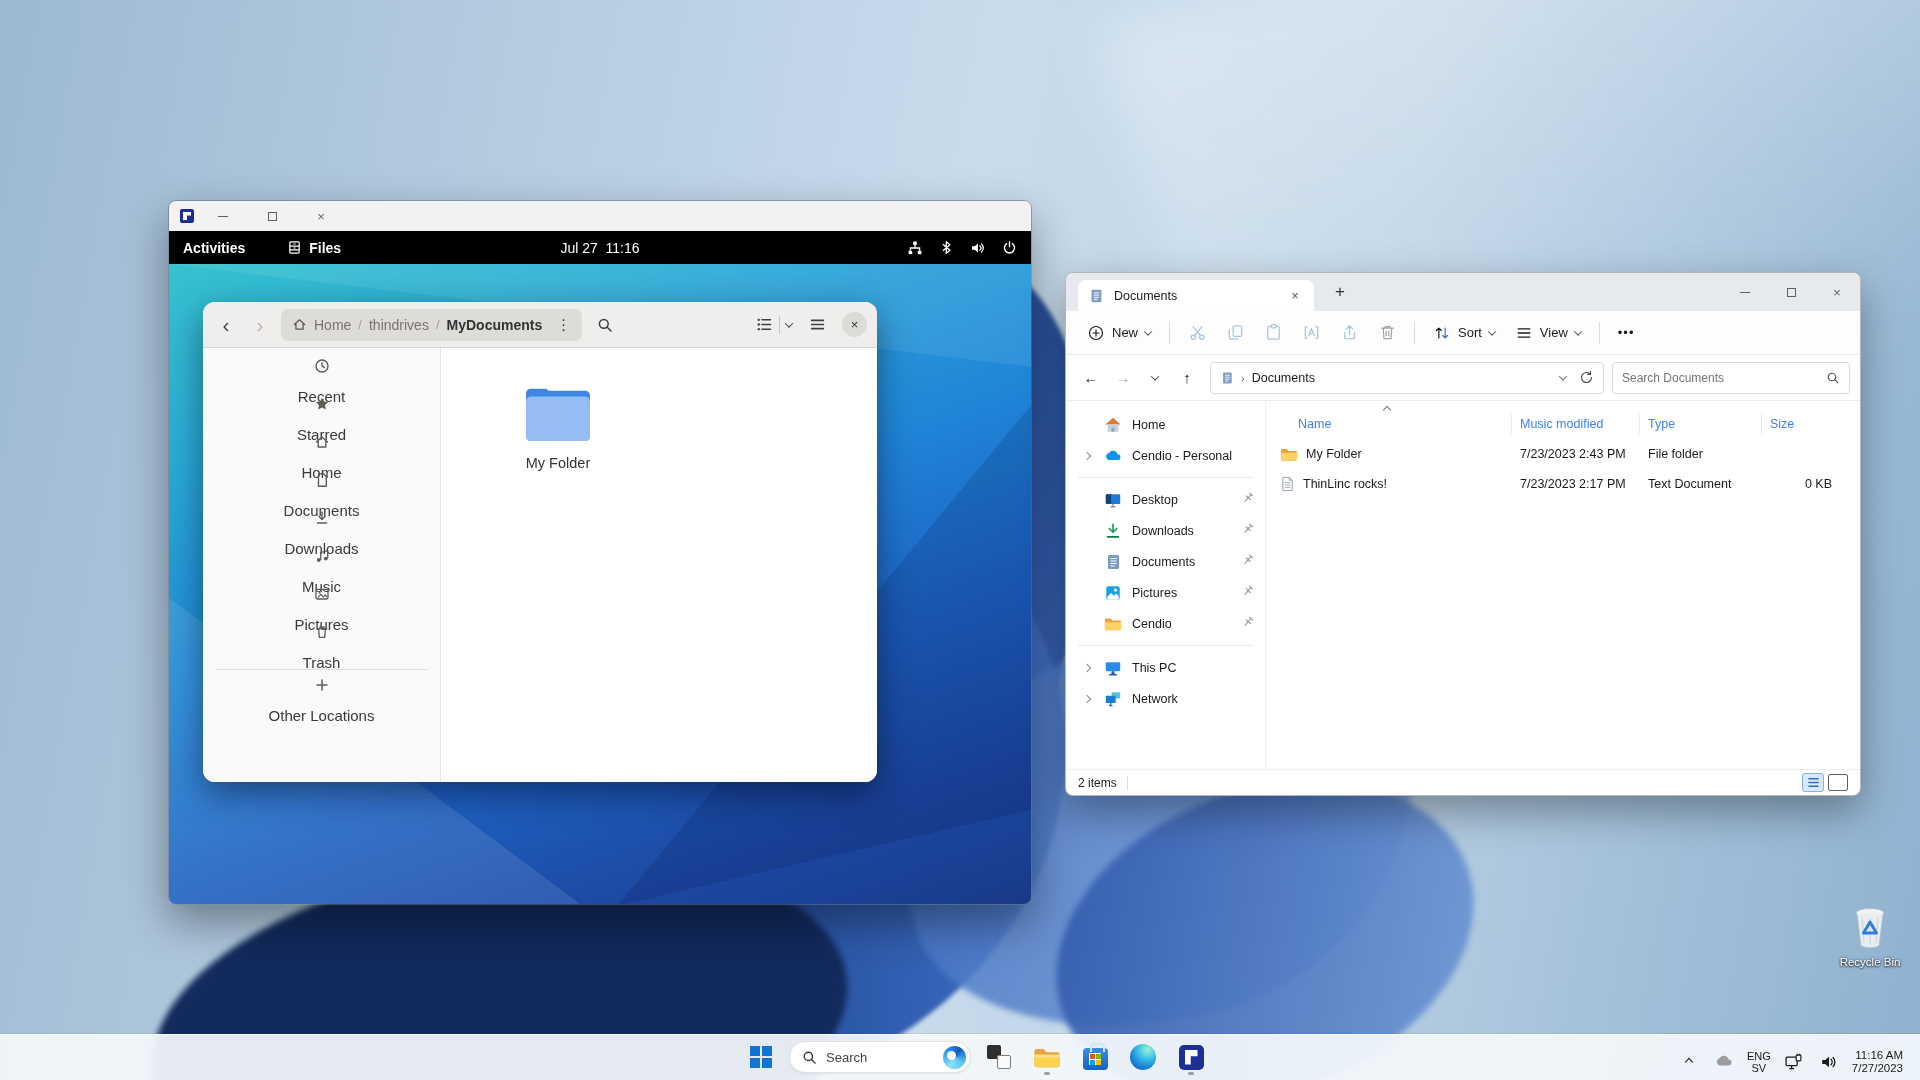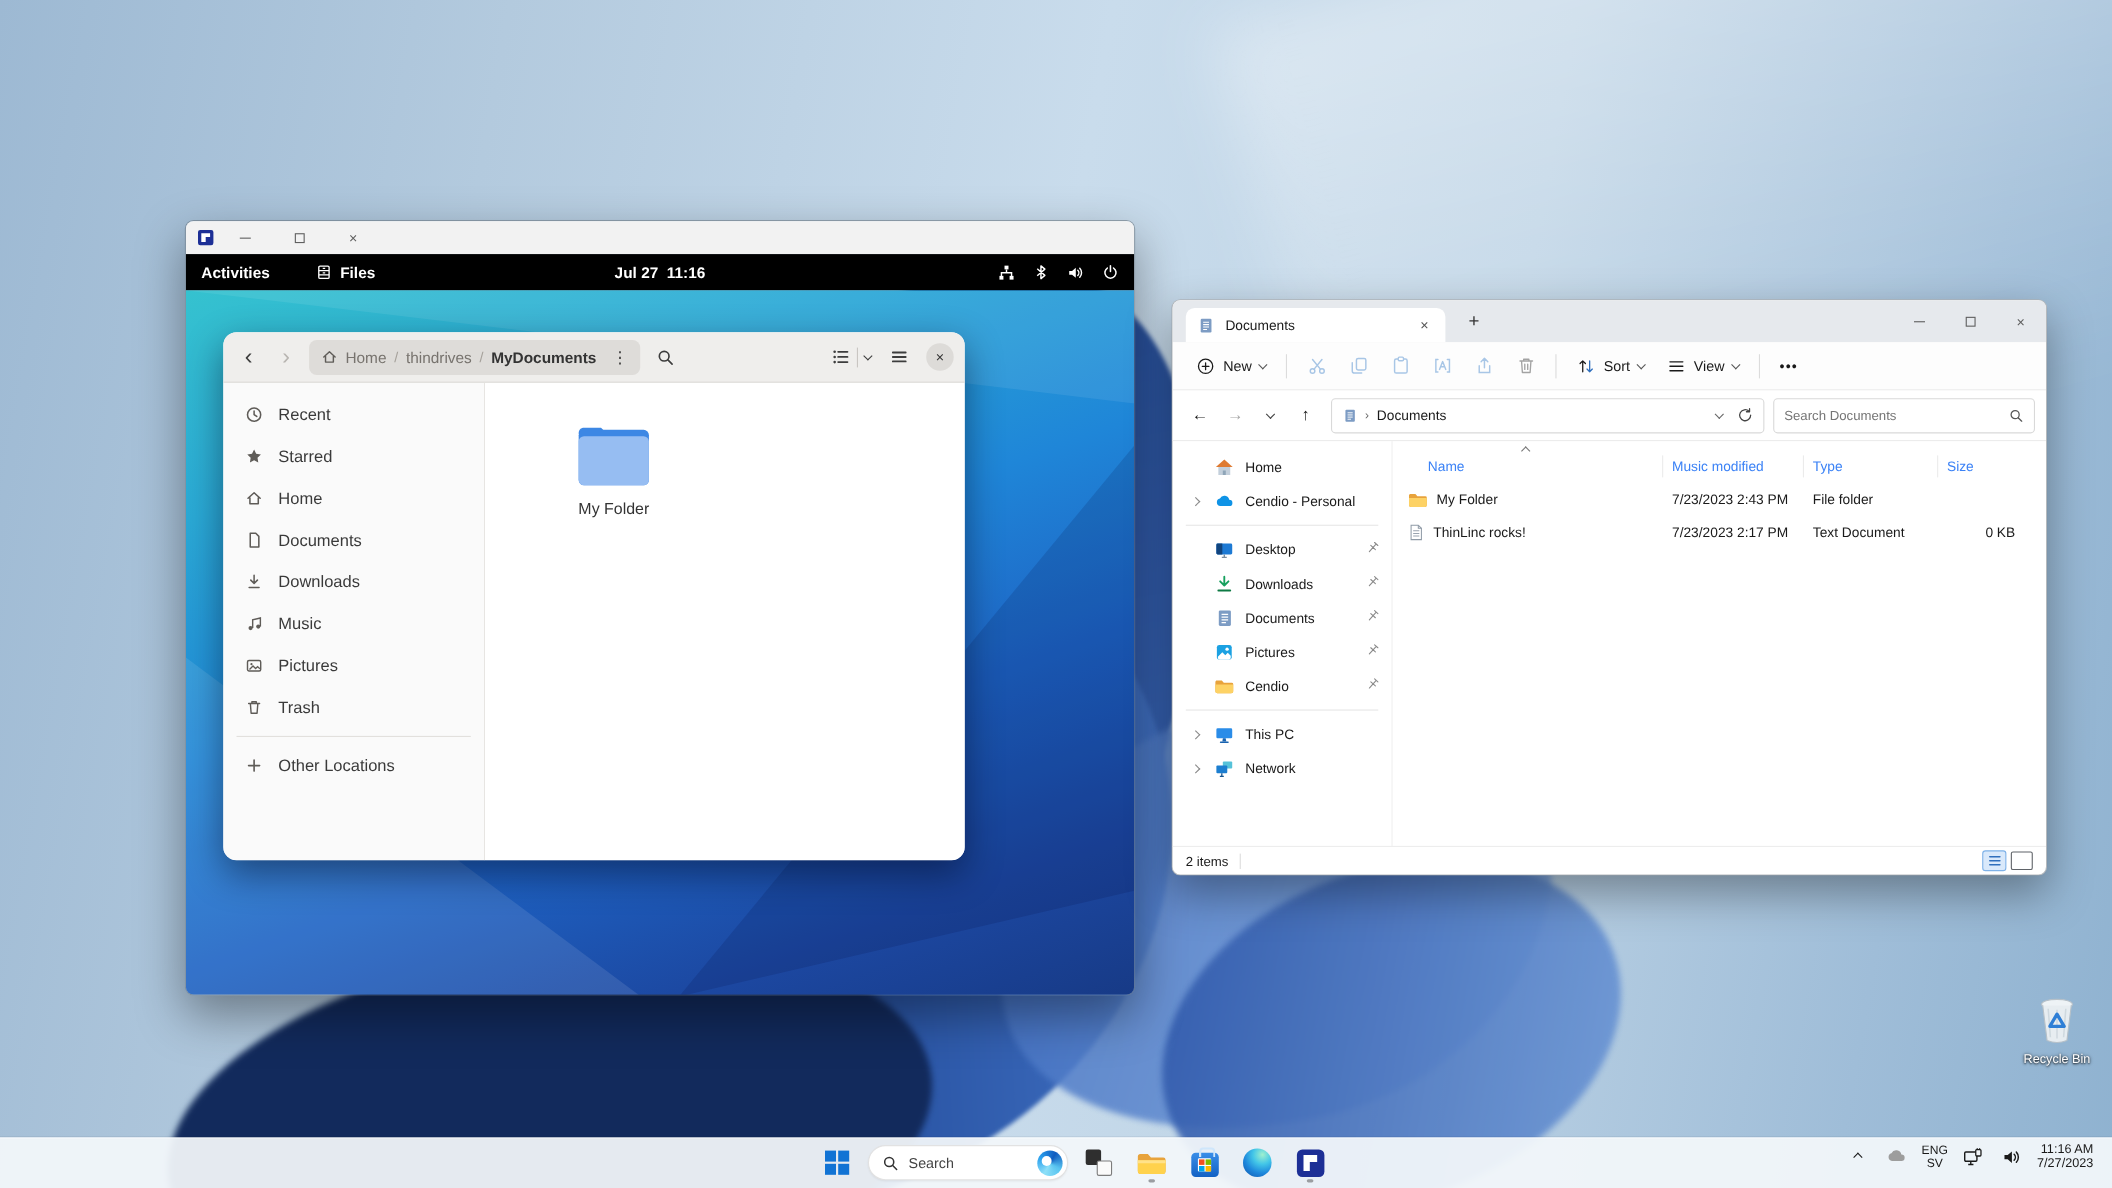--- a/index.html
+++ b/index.html
@@ -34,21 +34,21 @@
   .tl-win { position:absolute; left:168px; top:200px; width:864px; height:705px; z-index:10;
     border-radius:8px; overflow:hidden; box-shadow:0 18px 44px rgba(0,0,0,.38); border:1px solid rgba(90,100,110,.55); }
   .tl-titlebar { height:30px; background:#f2f2f2; display:flex; align-items:center; padding:0 0 0 10px; gap:7px; }
   .tl-title { font-size:12.5px; color:#4a4a4a; flex:1; }
   .win-btn { width:42px; height:30px; display:flex; align-items:center; justify-content:center; color:#5f5f5f; font-size:13px; }
   .win-min-line { width:10px; height:1px; background:#5f5f5f; display:inline-block; }
   .win-max-box { width:9px; height:9px; border:1.2px solid #5f5f5f; display:inline-block; }
   .tl-topbar { height:33px; background:#000; color:#fff; display:flex; align-items:center; padding:0 14px; position:relative; }
   .tl-topbar .tb-item { font-size:14px; font-weight:700; display:flex; align-items:center; gap:7px; }
   .tl-activities { margin-right:42px; }
-  .tl-clock { position:absolute; left:50%; transform:translateX(-50%); font-size:14px; font-weight:700; white-space:pre; }
+  .tl-clock { position:absolute; left:50%; transform:translateX(-50%); font-size:14px; font-weight:400; white-space:pre; }
   .tl-status { margin-left:auto; display:flex; align-items:center; gap:16px; }
   .tl-content { position:relative; height:642px;
     background:linear-gradient(160deg,#35c2cf 0%,#2aa9d6 22%,#1f86d8 45%,#1e63c4 65%,#1c47a0 85%,#173a86 100%); }
   .facet { position:absolute; inset:0; }
   .f1 { clip-path:polygon(0% 52%,48% 100%,0% 100%); background:rgba(255,255,255,.10); }
   .f2 { clip-path:polygon(100% 22%,100% 85%,52% 100%); background:rgba(0,10,60,.14); }
   .f3 { clip-path:polygon(0 0,100% 0,100% 16%); background:rgba(255,255,255,.08); }
 
   
   .nautilus { position:absolute; left:34px; top:38px; width:674px; height:480px; border-radius:12px; overflow:hidden;
@@ -61,21 +61,21 @@
   .naut-pill .crumb-sep { color:#a5a19b; font-size:13px; }
   .naut-pill .crumb-cur { color:#333; font-weight:700; }
   .naut-pill .kebab { font-size:15px; color:#3d3d3d; padding:0 7px; }
   .naut-iconbtn { width:30px; height:30px; display:flex; align-items:center; justify-content:center; }
   .naut-right { margin-left:auto; display:flex; align-items:center; gap:10px; }
   .view-switch { display:flex; align-items:center; gap:0; }
   .view-switch .vs-div { width:1px; height:18px; background:#c9c6c2; margin:0 6px; }
   .naut-close { width:25px; height:25px; border-radius:50%; background:#dddbd8; display:flex; align-items:center; justify-content:center; font-size:13px; color:#333; }
   .naut-body { flex:1; display:flex; min-height:0; }
   .naut-side { width:238px; background:#fafafa; border-right:1px solid #e7e5e2; padding:10px 8px; flex:none; }
-  .naut-item { height:38px; border-radius:7px; display:flex; align-items:center; gap:14px; padding:0 12px; font-size:15px; color:#3a3a3a; }
+  .naut-item { height:38px; border-radius:7px; display:flex; align-items:center; gap:14px; padding:0 12px; font-size:15px; color:#3a3a3a;flex-direction:column; }
   .naut-item svg { flex:none; }
   .naut-sep { height:1px; background:#e2e0dd; margin:7px 4px; }
   .naut-main { flex:1; background:#fff; padding:36px 0 0 52px; display:flex; gap:78px; align-items:flex-start; }
   .tile { width:130px; display:flex; flex-direction:column; align-items:center; gap:11px; }
   .tile-label { font-size:14.5px; color:#333; text-align:center; }
 
   
   .ex-win { position:absolute; left:1065px; top:272px; width:796px; height:524px; z-index:20; border-radius:8px; overflow:hidden;
     background:#fff; box-shadow:0 16px 40px rgba(0,0,0,.35); border:1px solid rgba(70,80,90,.4); display:flex; flex-direction:column; font-size:12.5px; color:#1a1a1a; }
   .ex-tabs { height:38px; background:#e6e9ed; display:flex; align-items:flex-end; padding-left:12px; flex:none; position:relative; }
@@ -145,21 +145,21 @@
   .taskview .tv-f { position:absolute; right:0; bottom:0; width:14px; height:14px; background:#fafafa; border:1.4px solid #7c7c7c; border-radius:2px; }
   .edge-orb { width:26px; height:26px; border-radius:50%; background:radial-gradient(circle at 68% 22%,#9ff0cf 0%,#43c6e8 32%,#1e88dc 62%,#0f50a8 100%); }
   .store-bag { width:25px; height:22px; background:linear-gradient(180deg,#3a8ee8,#1261c4); border-radius:4px; position:relative; margin-top:4px; display:flex; align-items:center; justify-content:center; }
   .store-bag::before { content:""; position:absolute; top:-5px; left:7px; width:11px; height:7px; border:2px solid #cfe6fb; border-bottom:none; border-radius:4px 4px 0 0; }
   .ms-grid { width:12px; height:12px; background:#fff; border-radius:1px; display:grid; grid-template-columns:5px 5px; grid-template-rows:5px 5px; gap:1px; padding:0.5px; }
   .ms-grid i:nth-child(1){background:#f25022;} .ms-grid i:nth-child(2){background:#7fba00;}
   .ms-grid i:nth-child(3){background:#00a4ef;} .ms-grid i:nth-child(4){background:#ffb900;}
   .thinlinc-sq { width:25px; height:25px; background:#1d2f96; border-radius:5px; position:relative; }
   .thinlinc-sq::after { content:""; position:absolute; left:6px; top:5px; width:13px; height:15px;
      background:#fff; clip-path:polygon(0 0,100% 0,100% 45%,48% 45%,48% 100%,0 100%); }
-  .tb-tray { position:absolute; right:0; bottom:0; height:46px; display:flex; align-items:flex-start; gap:5px; padding-right:14px; }
+  .tb-tray { position:absolute; right:0; bottom:0; height:46px; display:flex; align-items:flex-end; gap:5px; padding-right:14px; }
   .tray-btn { height:36px; min-width:30px; display:flex; align-items:center; justify-content:center; border-radius:4px; padding:0 3px; }
   .tray-lang { font-size:11px; line-height:12px; color:#1a1a1a; text-align:center; }
   .tray-clock { font-size:11.5px; line-height:13.5px; color:#1a1a1a; text-align:right; }
 </style>
 </head>
 <body>
 
 <div id="screen">
 
   <div class="petal p2"></div>

